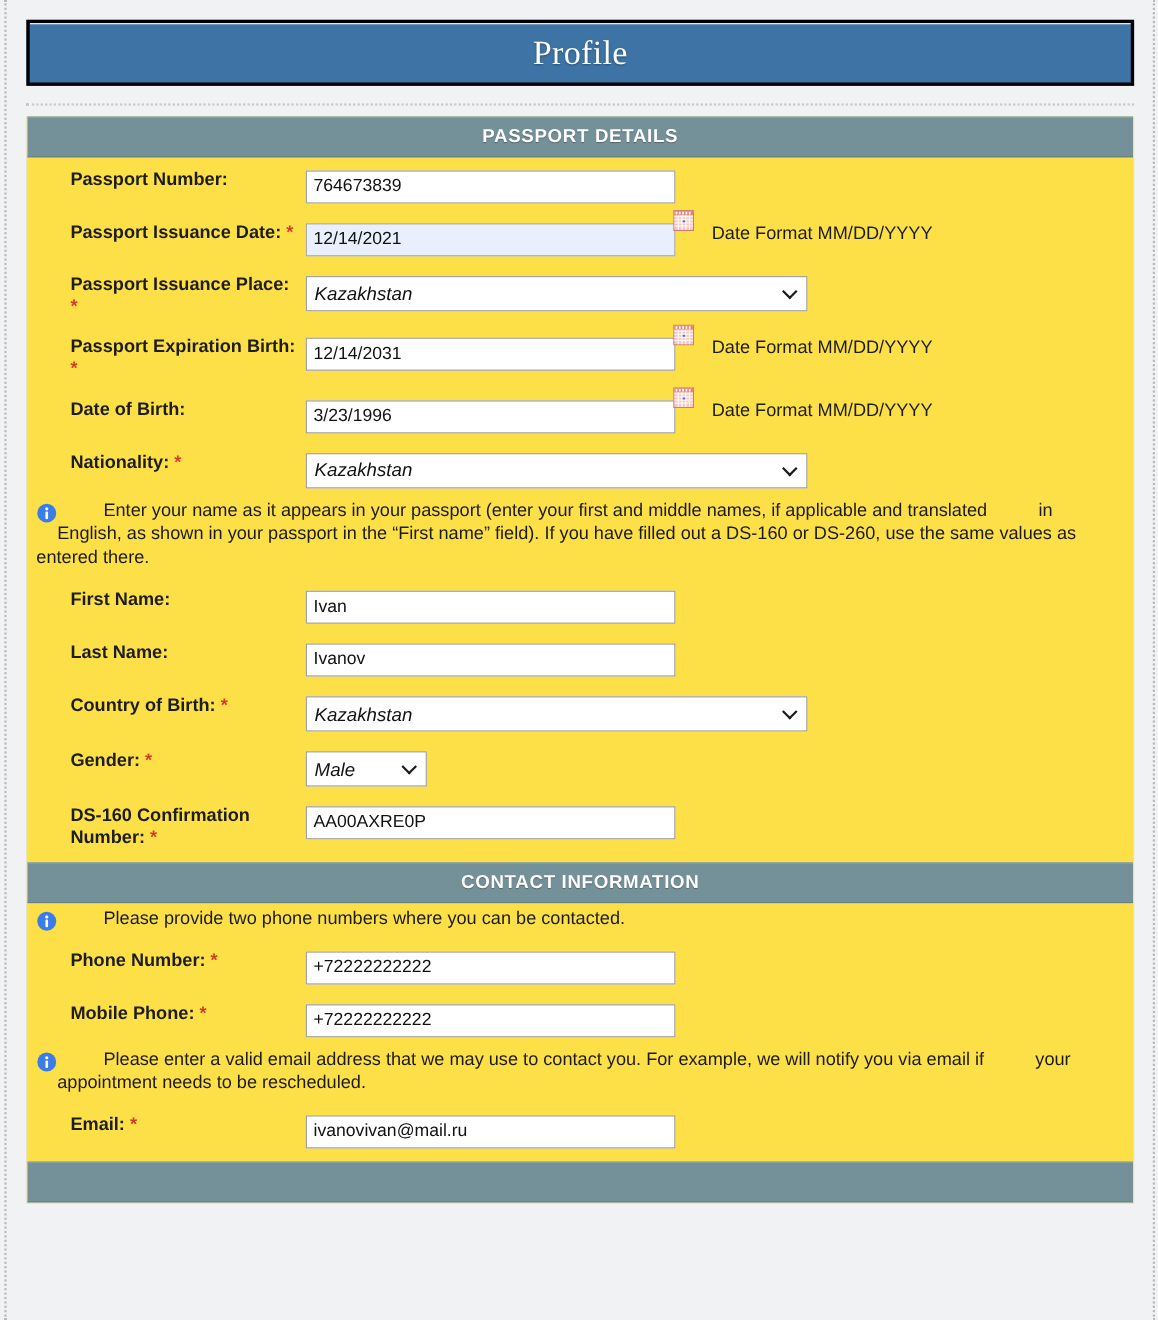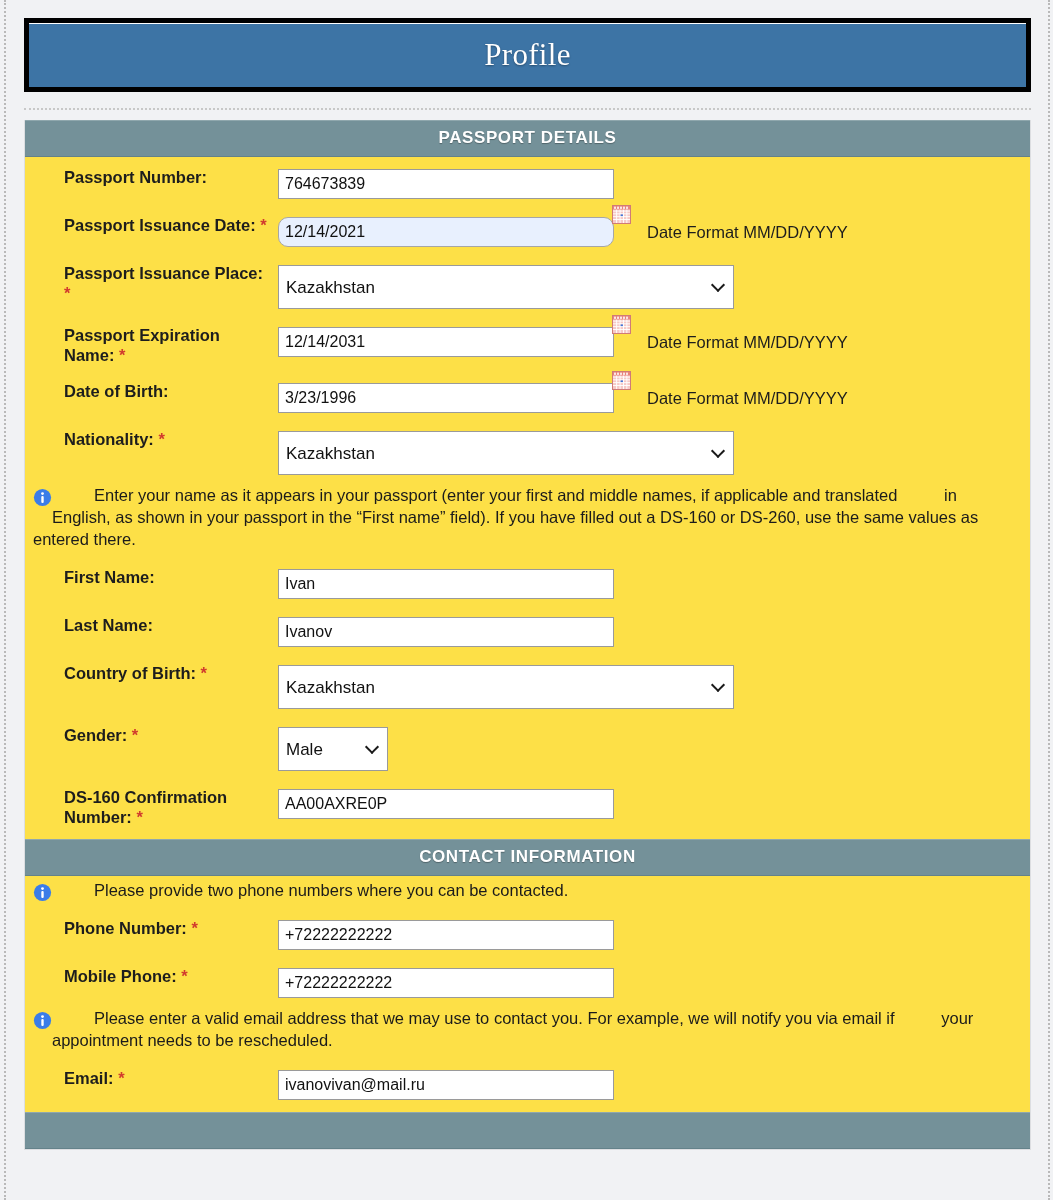--- a/index.html
+++ b/index.html
@@ -30,23 +30,23 @@
 
   .frame {
     position: relative;
     margin: 0 22px 0 24px;
     padding-top: 18px;
   }
 
   
   .title-bar {
     background: #3d74a5;
-    border: 5px solid #000000;
+    border: 3px solid #000000;
     box-shadow: 0 1px 0 #ffffff inset;
-    height: 74px;
+    height: 60px;
     display: flex;
     align-items: center;
     justify-content: center;
     text-align: center;
   }
   .title-bar .title-text {
     color: #ffffff;
     font-family: "Liberation Serif", "DejaVu Serif", serif;
     font-size: 31px;
     letter-spacing: .3px;
@@ -94,56 +94,56 @@
     padding: 4px 8px 0 8px;
     font-size: 16.5px;
     font-weight: bold;
     color: #1d1d1d;
     line-height: 1.22;
   }
   .row .label .req { color: #d13b2e; font-weight: bold; }
   .row .field {
     flex: 1 1 auto;
     display: flex;
-    align-items: center;
+    align-items: flex-start;
     padding-top: 6px;
     position: relative;
   }
 
   
   .txt {
     height: 30px;
     border: 1px solid #9a9a9a;
     background: #ffffff;
     font-family: "Liberation Sans", sans-serif;
     font-size: 16px;
     color: #111111;
     padding: 0 6px;
     outline: none;
   }
   .txt.w-med  { width: 336px; }
   .txt.w-date { width: 336px; }
   .txt.autofill {
     background: #e8f0fe;
     border-color: #a6a6a6;
-    border-radius: 10px;
   }
 
   .sel-wrap { position: relative; display: inline-block; }
   select.sel {
     -webkit-appearance: none;
     appearance: none;
-    height: 44px;
+    height: 32px;
     border: 1px solid #9a9a9a;
     background: #ffffff;
     font-family: "Liberation Sans", sans-serif;
     font-size: 17px;
     color: #111111;
     padding: 0 30px 0 7px;
     outline: none;
+    font-style: italic;
   }
   select.sel.w-wide   { width: 456px; }
   select.sel.w-small  { width: 110px; padding-right: 26px; }
   .sel-wrap .chev {
     position: absolute;
     right: 10px; top: 50%;
     margin-top: -4px;
     width: 11px; height: 11px;
     pointer-events: none;
   }
@@ -262,21 +262,21 @@
               <select class="sel w-wide">
                 <option>Kazakhstan</option>
               </select>
               <span class="chev"></span>
             </span>
           </div>
         </div>
 
         <div class="row">
           <div class="label">
-            <span>Passport Expiration Name:</span>
+            <span>Passport Expiration Birth:</span>
             <span class="req">*</span>
           </div>
           <div class="field">
             <input class="txt w-date" type="text" value="12/14/2031" style="">
             <span class="cal-icon">
               <svg width="19" height="19" viewBox="0 0 19 19" aria-hidden="true">
                 <rect x="0.5" y="0.5" width="18" height="18" fill="#f6c9c6" stroke="#d07b76"></rect>
                 <rect x="1" y="1" width="17" height="3.5" fill="#e8837c"></rect>
                 <g fill="#ffffff">
                   <rect x="2.2" y="1.6" width="1.6" height="2.3"></rect>

